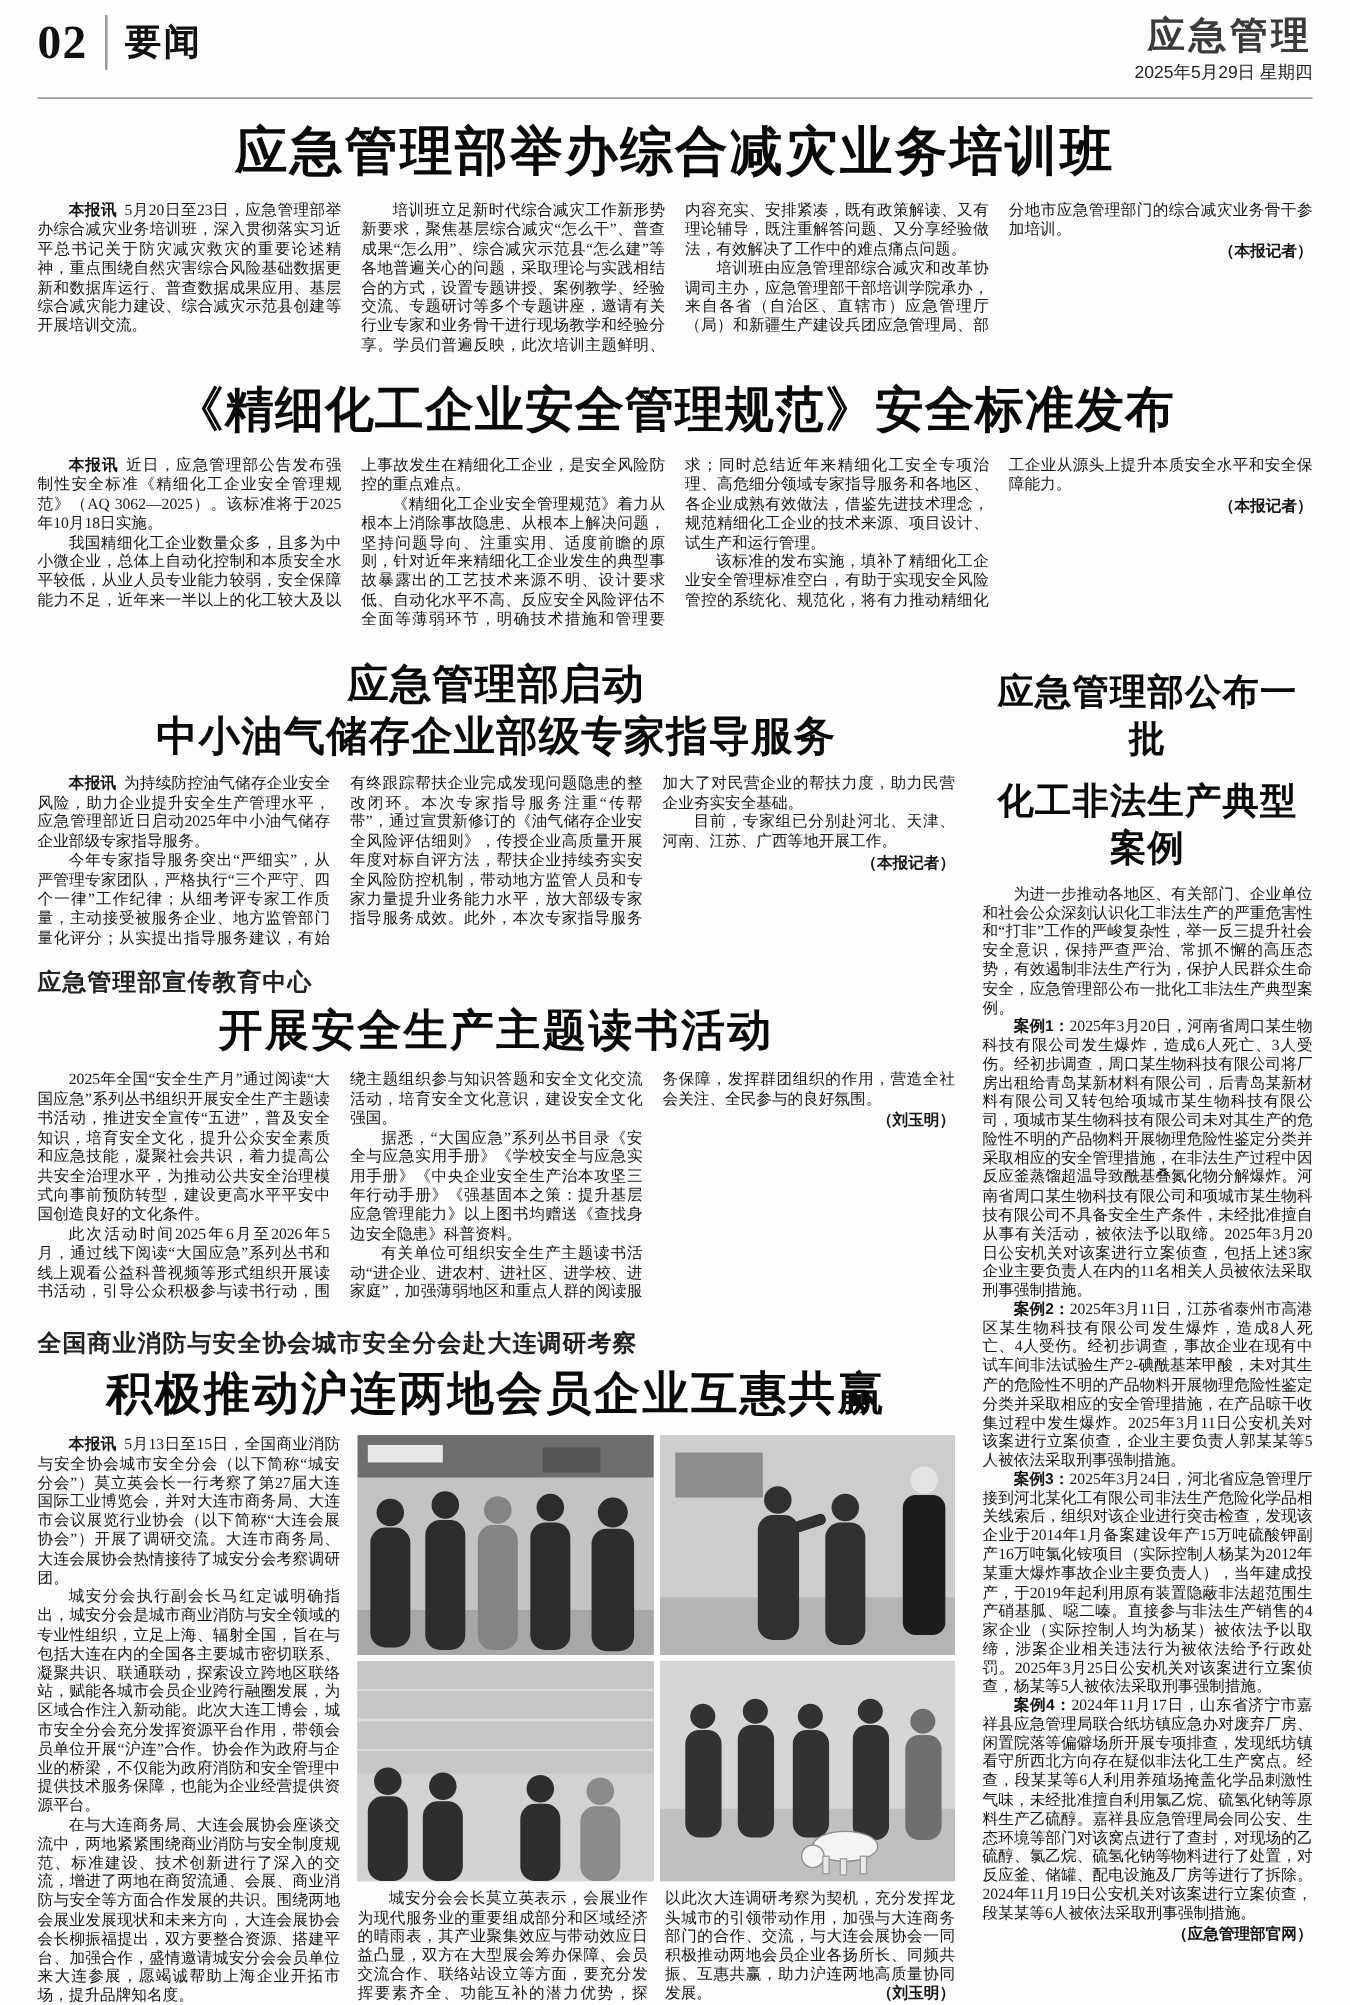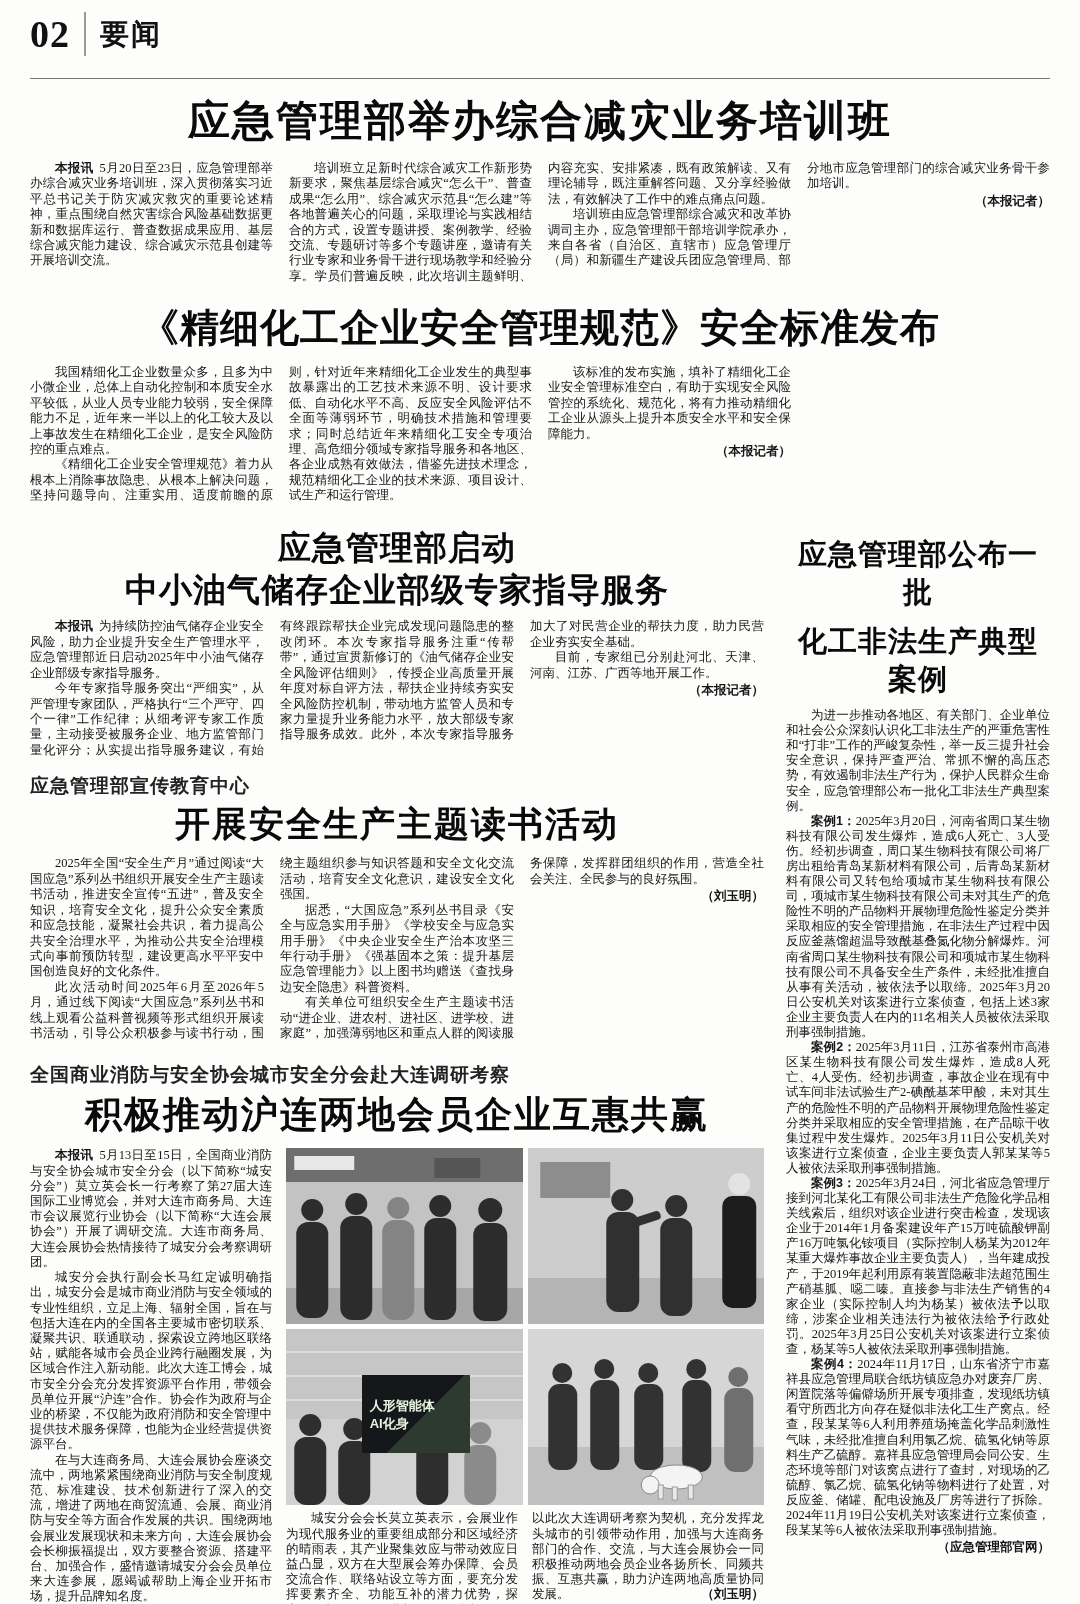--- a/index.html
+++ b/index.html
@@ -64,35 +64,40 @@
 <body>
 
 <div class="page">
 
   <div class="hdr">
     <div class="hdr-left">
       <div class="page-num">02</div>
       <div class="hdr-bar"></div>
       <div class="section-name">要闻</div>
     </div>
+    <div class="hdr-right">
+      <div class="masthead">应急管理</div>
+      <div class="pub-date">2025年5月29日 星期四</div>
+    </div>
   </div>
 
   <div class="art a1">
     <h1>应急管理部举办综合减灾业务培训班</h1>
     <div class="body cols4">
       <p><span class="lead">本报讯</span><span>5月20日至23日，应急管理部举办综合减灾业务培训班，深入贯彻落实习近平总书记关于防灾减灾救灾的重要论述精神，重点围绕自然灾害综合风险基础数据更新和数据库运行、普查数据成果应用、基层综合减灾能力建设、综合减灾示范县创建等开展培训交流。</span></p>
       <p>培训班立足新时代综合减灾工作新形势新要求，聚焦基层综合减灾“怎么干”、普查成果“怎么用”、综合减灾示范县“怎么建”等各地普遍关心的问题，采取理论与实践相结合的方式，设置专题讲授、案例教学、经验交流、专题研讨等多个专题讲座，邀请有关行业专家和业务骨干进行现场教学和经验分享。学员们普遍反映，此次培训主题鲜明、内容充实、安排紧凑，既有政策解读、又有理论辅导，既注重解答问题、又分享经验做法，有效解决了工作中的难点痛点问题。</p>
       <p>培训班由应急管理部综合减灾和改革协调司主办，应急管理部干部培训学院承办，来自各省（自治区、直辖市）应急管理厅（局）和新疆生产建设兵团应急管理局、部分地市应急管理部门的综合减灾业务骨干参加培训。</p>
       <div class="byline">（本报记者）</div>
     </div>
   </div>
 
   <div class="art a2">
     <h1>《精细化工企业安全管理规范》安全标准发布</h1>
     <div class="body cols4">
+      <p><span class="lead">本报讯</span><span>近日，应急管理部公告发布强制性安全标准《精细化工企业安全管理规范》（AQ 3062—2025）。该标准将于2025年10月18日实施。</span></p>
       <p>我国精细化工企业数量众多，且多为中小微企业，总体上自动化控制和本质安全水平较低，从业人员专业能力较弱，安全保障能力不足，近年来一半以上的化工较大及以上事故发生在精细化工企业，是安全风险防控的重点难点。</p>
       <p>《精细化工企业安全管理规范》着力从根本上消除事故隐患、从根本上解决问题，坚持问题导向、注重实用、适度前瞻的原则，针对近年来精细化工企业发生的典型事故暴露出的工艺技术来源不明、设计要求低、自动化水平不高、反应安全风险评估不全面等薄弱环节，明确技术措施和管理要求；同时总结近年来精细化工安全专项治理、高危细分领域专家指导服务和各地区、各企业成熟有效做法，借鉴先进技术理念，规范精细化工企业的技术来源、项目设计、试生产和运行管理。</p>
       <p>该标准的发布实施，填补了精细化工企业安全管理标准空白，有助于实现安全风险管控的系统化、规范化，将有力推动精细化工企业从源头上提升本质安全水平和安全保障能力。</p>
       <div class="byline">（本报记者）</div>
     </div>
   </div>
 
   <div class="split">
 
     <div class="left-region">
@@ -186,24 +191,20 @@
                     <circle cx="70" cy="100" r="11"></circle>
                       <rect x="54" y="112" width="32" height="64" rx="12"></rect>
                     <circle cx="148" cy="102" r="11"></circle>
                       <rect x="132" y="114" width="32" height="62" rx="12"></rect>
                   </g>
                   <g fill="#8b8b8b">
                     <circle cx="196" cy="104" r="11"></circle>
                       <rect x="180" y="116" width="32" height="60" rx="12"></rect>
                   </g>
                 </svg>
-                <div class="ai-sign">
-                  <div class="l1">人形智能体</div>
-                  <div class="l2">AI化身</div>
-                </div>
               </div>
 
               <div class="photo">
                 <svg viewBox="0 0 240 176" preserveAspectRatio="xMidYMid slice">
                   <rect width="240" height="176" fill="#d6d6d6"></rect>
                   <rect y="118" width="240" height="58" fill="#c0c0c0"></rect>
                   <g fill="#323232">
                     <circle cx="36" cy="44" r="10"></circle>
                       <rect x="22" y="55" width="29" height="86" rx="11"></rect>
                     <circle cx="78" cy="40" r="10"></circle>

